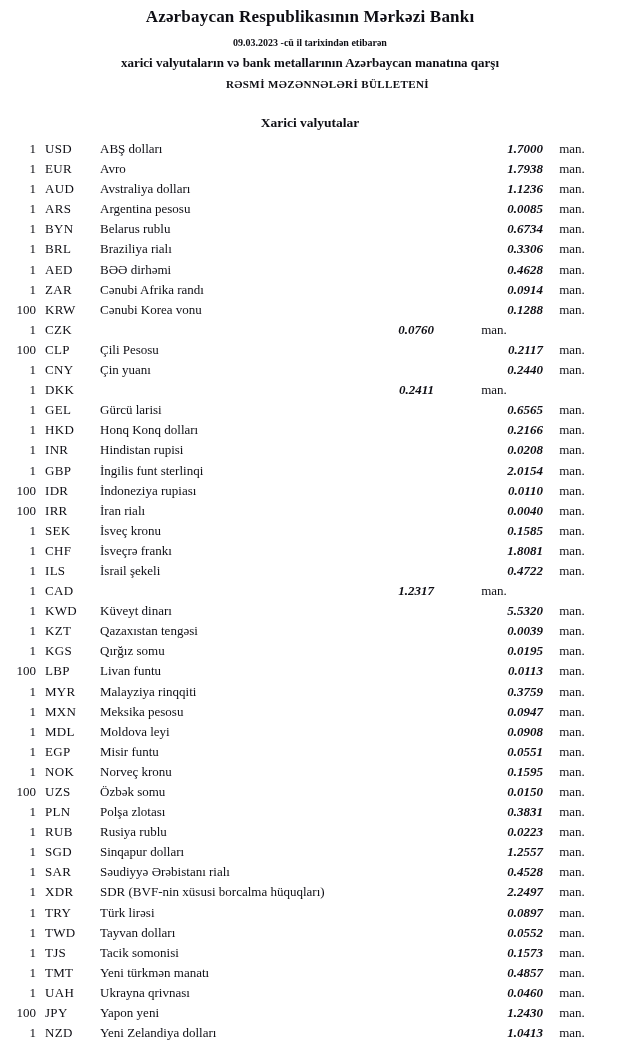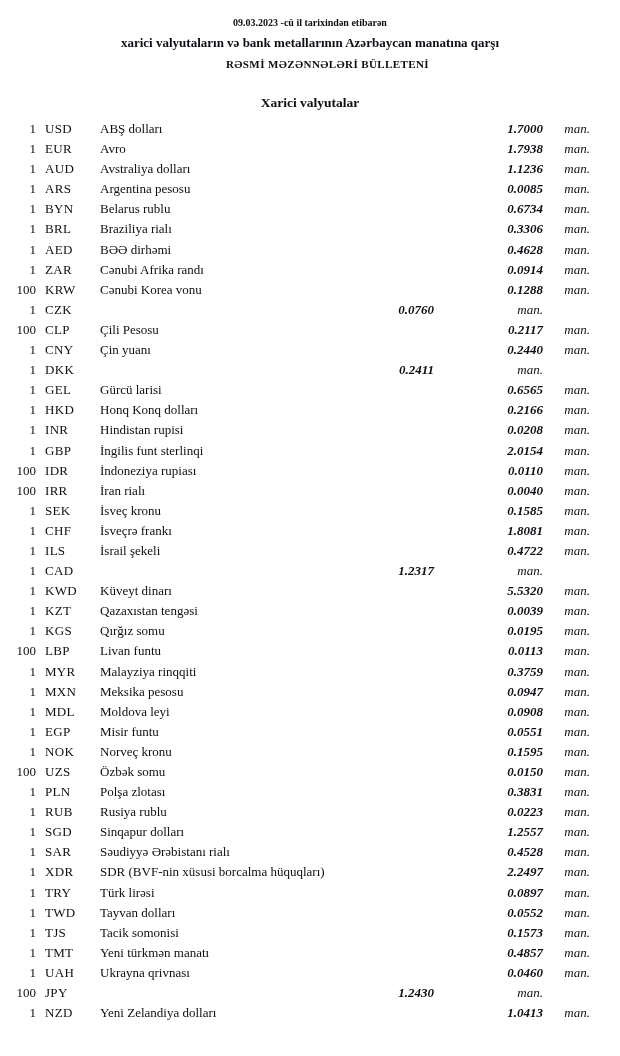--- a/index.html
+++ b/index.html
@@ -32,26 +32,27 @@
     column-gap: 9px;
     align-items: baseline;
     font-size: 13px;
     line-height: 20.1px;
     white-space: nowrap;
   }
   .qty  { text-align: right; }
   .code { text-align: left; letter-spacing: 0.3px; }
   .name { text-align: left; }
   .rate { text-align: right; font-weight: bold; font-style: italic; }
-  .unit { text-align: right; padding-left: 2px; font-style: italic; }
+  .unit { text-align: center; padding-left: 2px; }
 </style>
 </head>
 <body>
 
 <div class="header">
+  <div class="bank-name">Azərbaycan Respublikasının Mərkəzi Bankı</div>
   <div class="date-line">09.03.2023 -cü il tarixindən etibarən</div>
   <div class="subtitle">xarici valyutaların və bank metallarının Azərbaycan manatına qarşı</div>
   <div class="bulletin">RƏSMİ MƏZƏNNƏLƏRİ BÜLLETENİ</div>
 </div>
 
 <div class="section-title">Xarici valyutalar</div>
 
 <div class="table">
     <div class="row">
       <span class="qty">1</span>
@@ -347,20 +348,21 @@
     <div class="row">
       <span class="qty">1</span>
       <span class="code">UAH</span>
       <span class="name">Ukrayna qrivnası</span>
       <span class="rate">0.0460</span>
       <span class="unit">man.</span>
     </div>
     <div class="row">
       <span class="qty">100</span>
       <span class="code">JPY</span>
+      <span class="name">Yapon yeni</span>
       <span class="rate">1.2430</span>
       <span class="unit">man.</span>
     </div>
     <div class="row">
       <span class="qty">1</span>
       <span class="code">NZD</span>
       <span class="name">Yeni Zelandiya dolları</span>
       <span class="rate">1.0413</span>
       <span class="unit">man.</span>
     </div>

